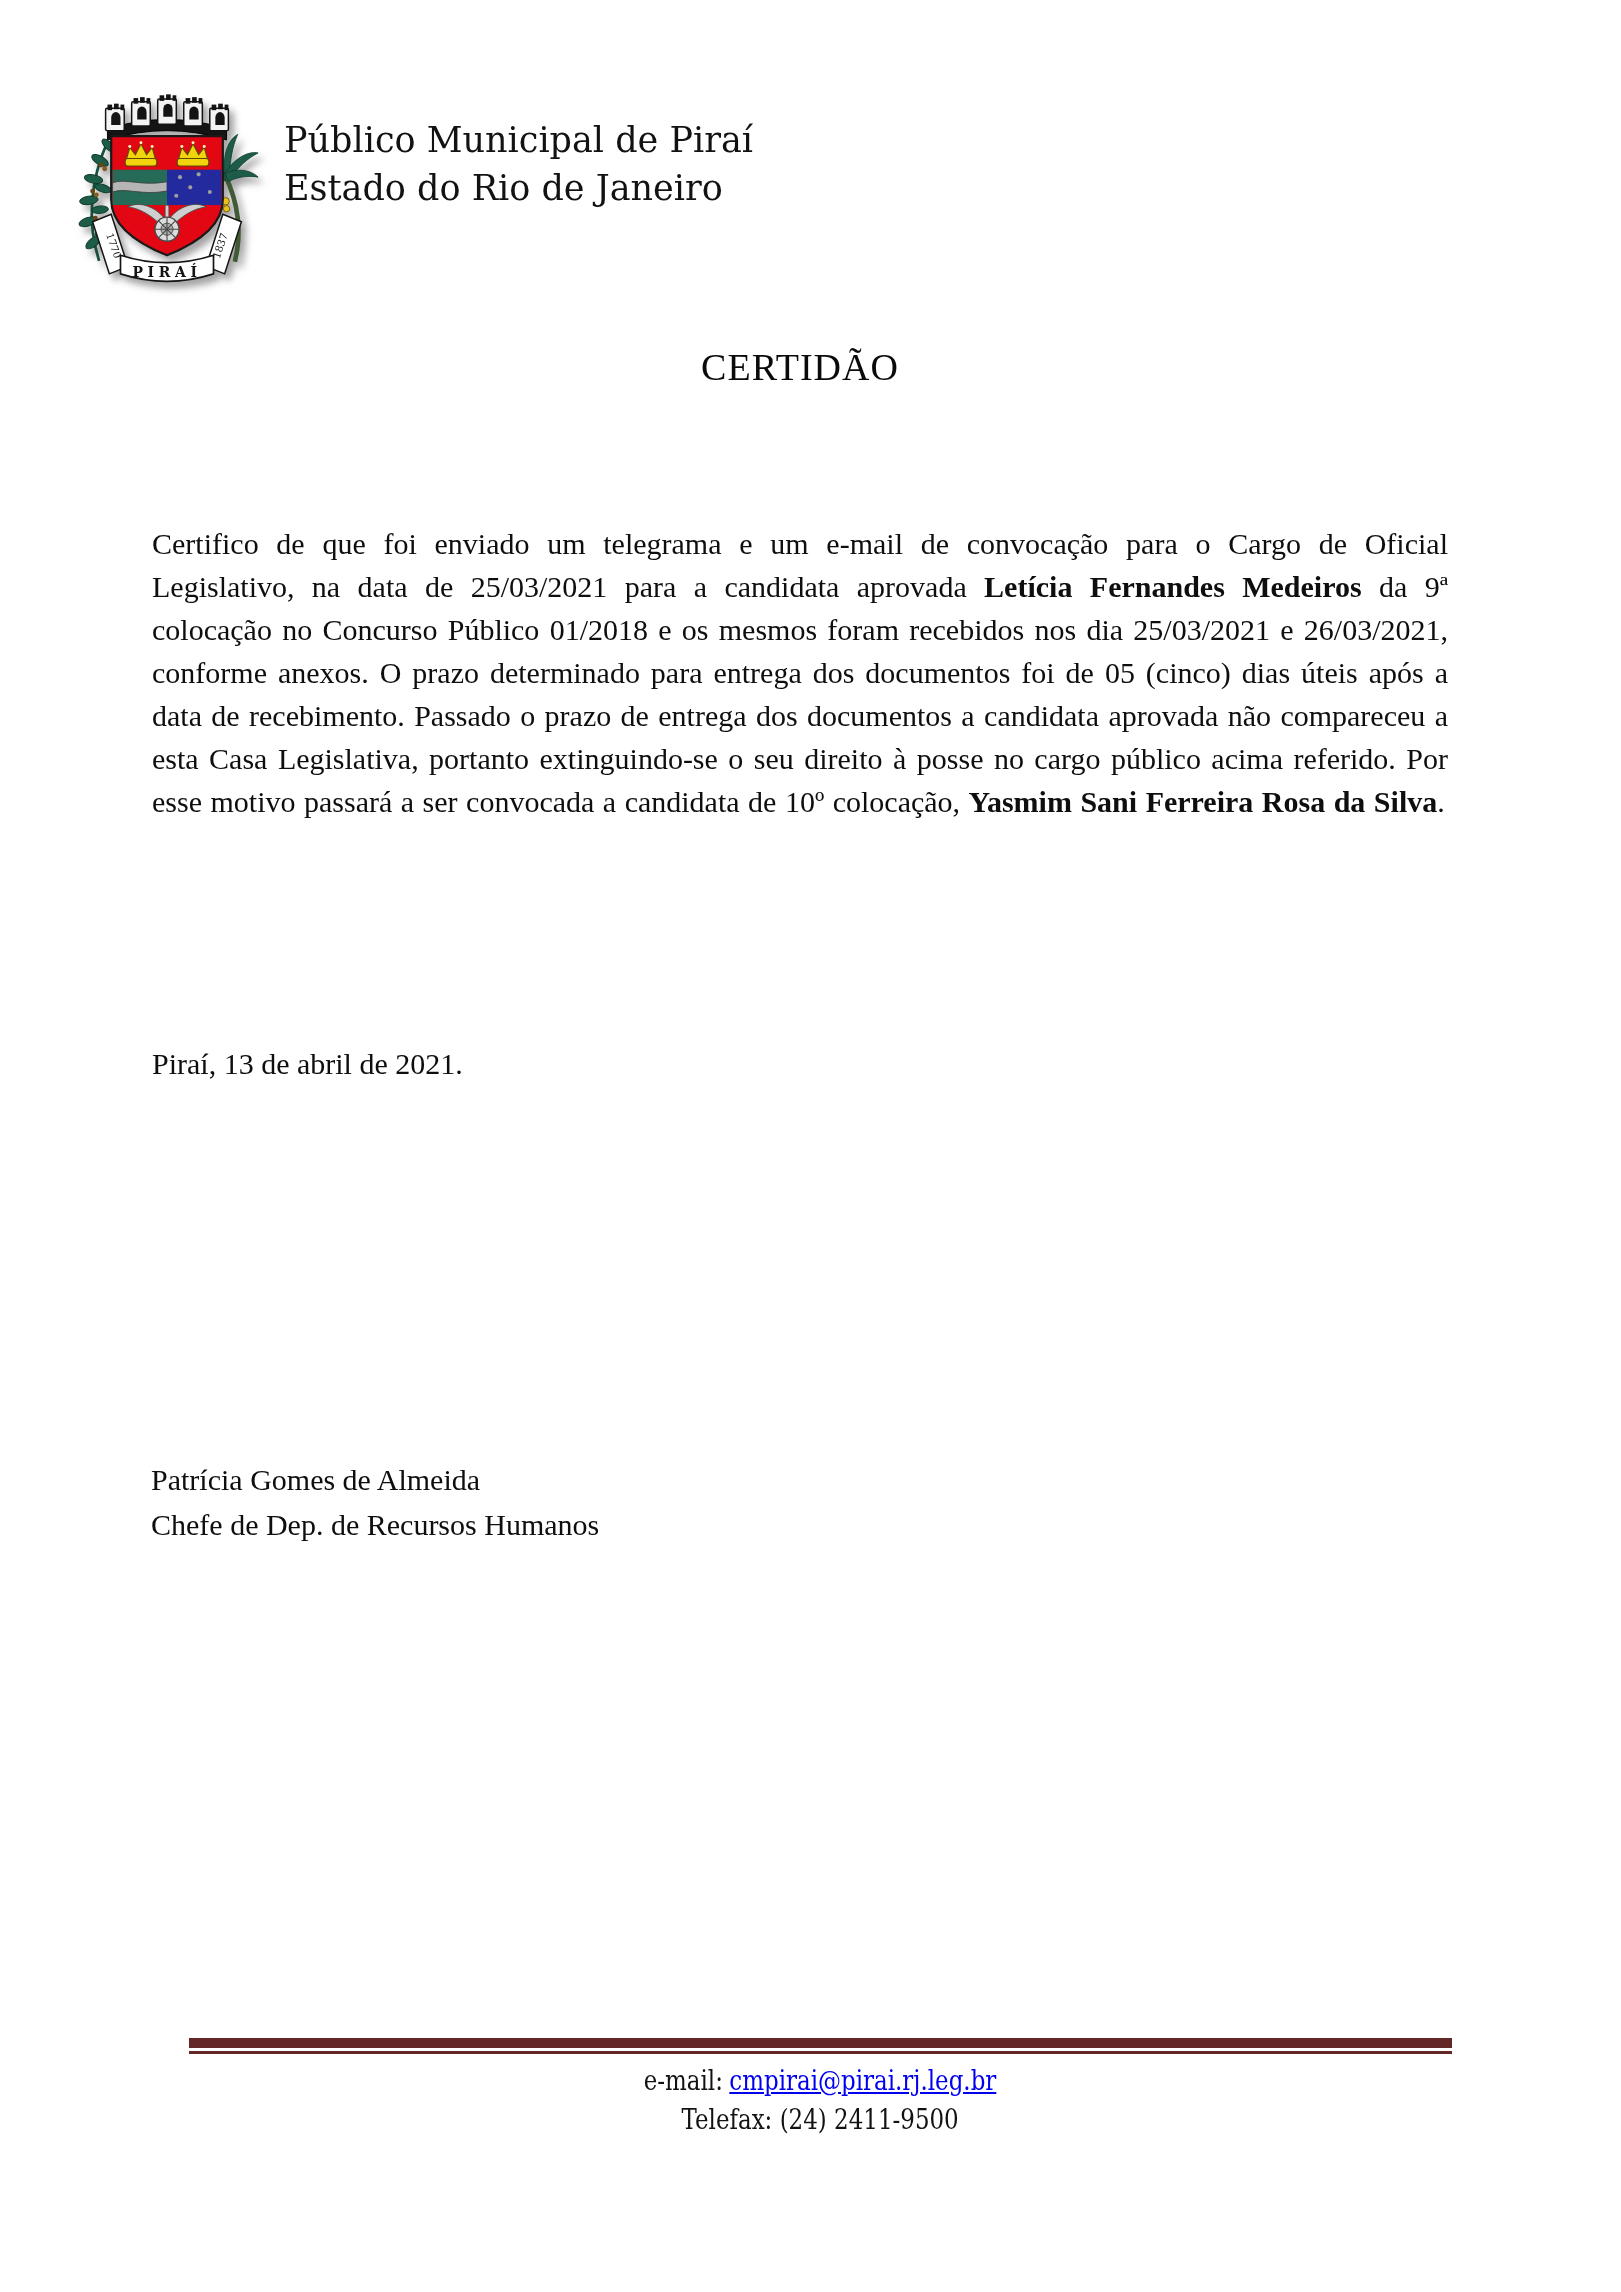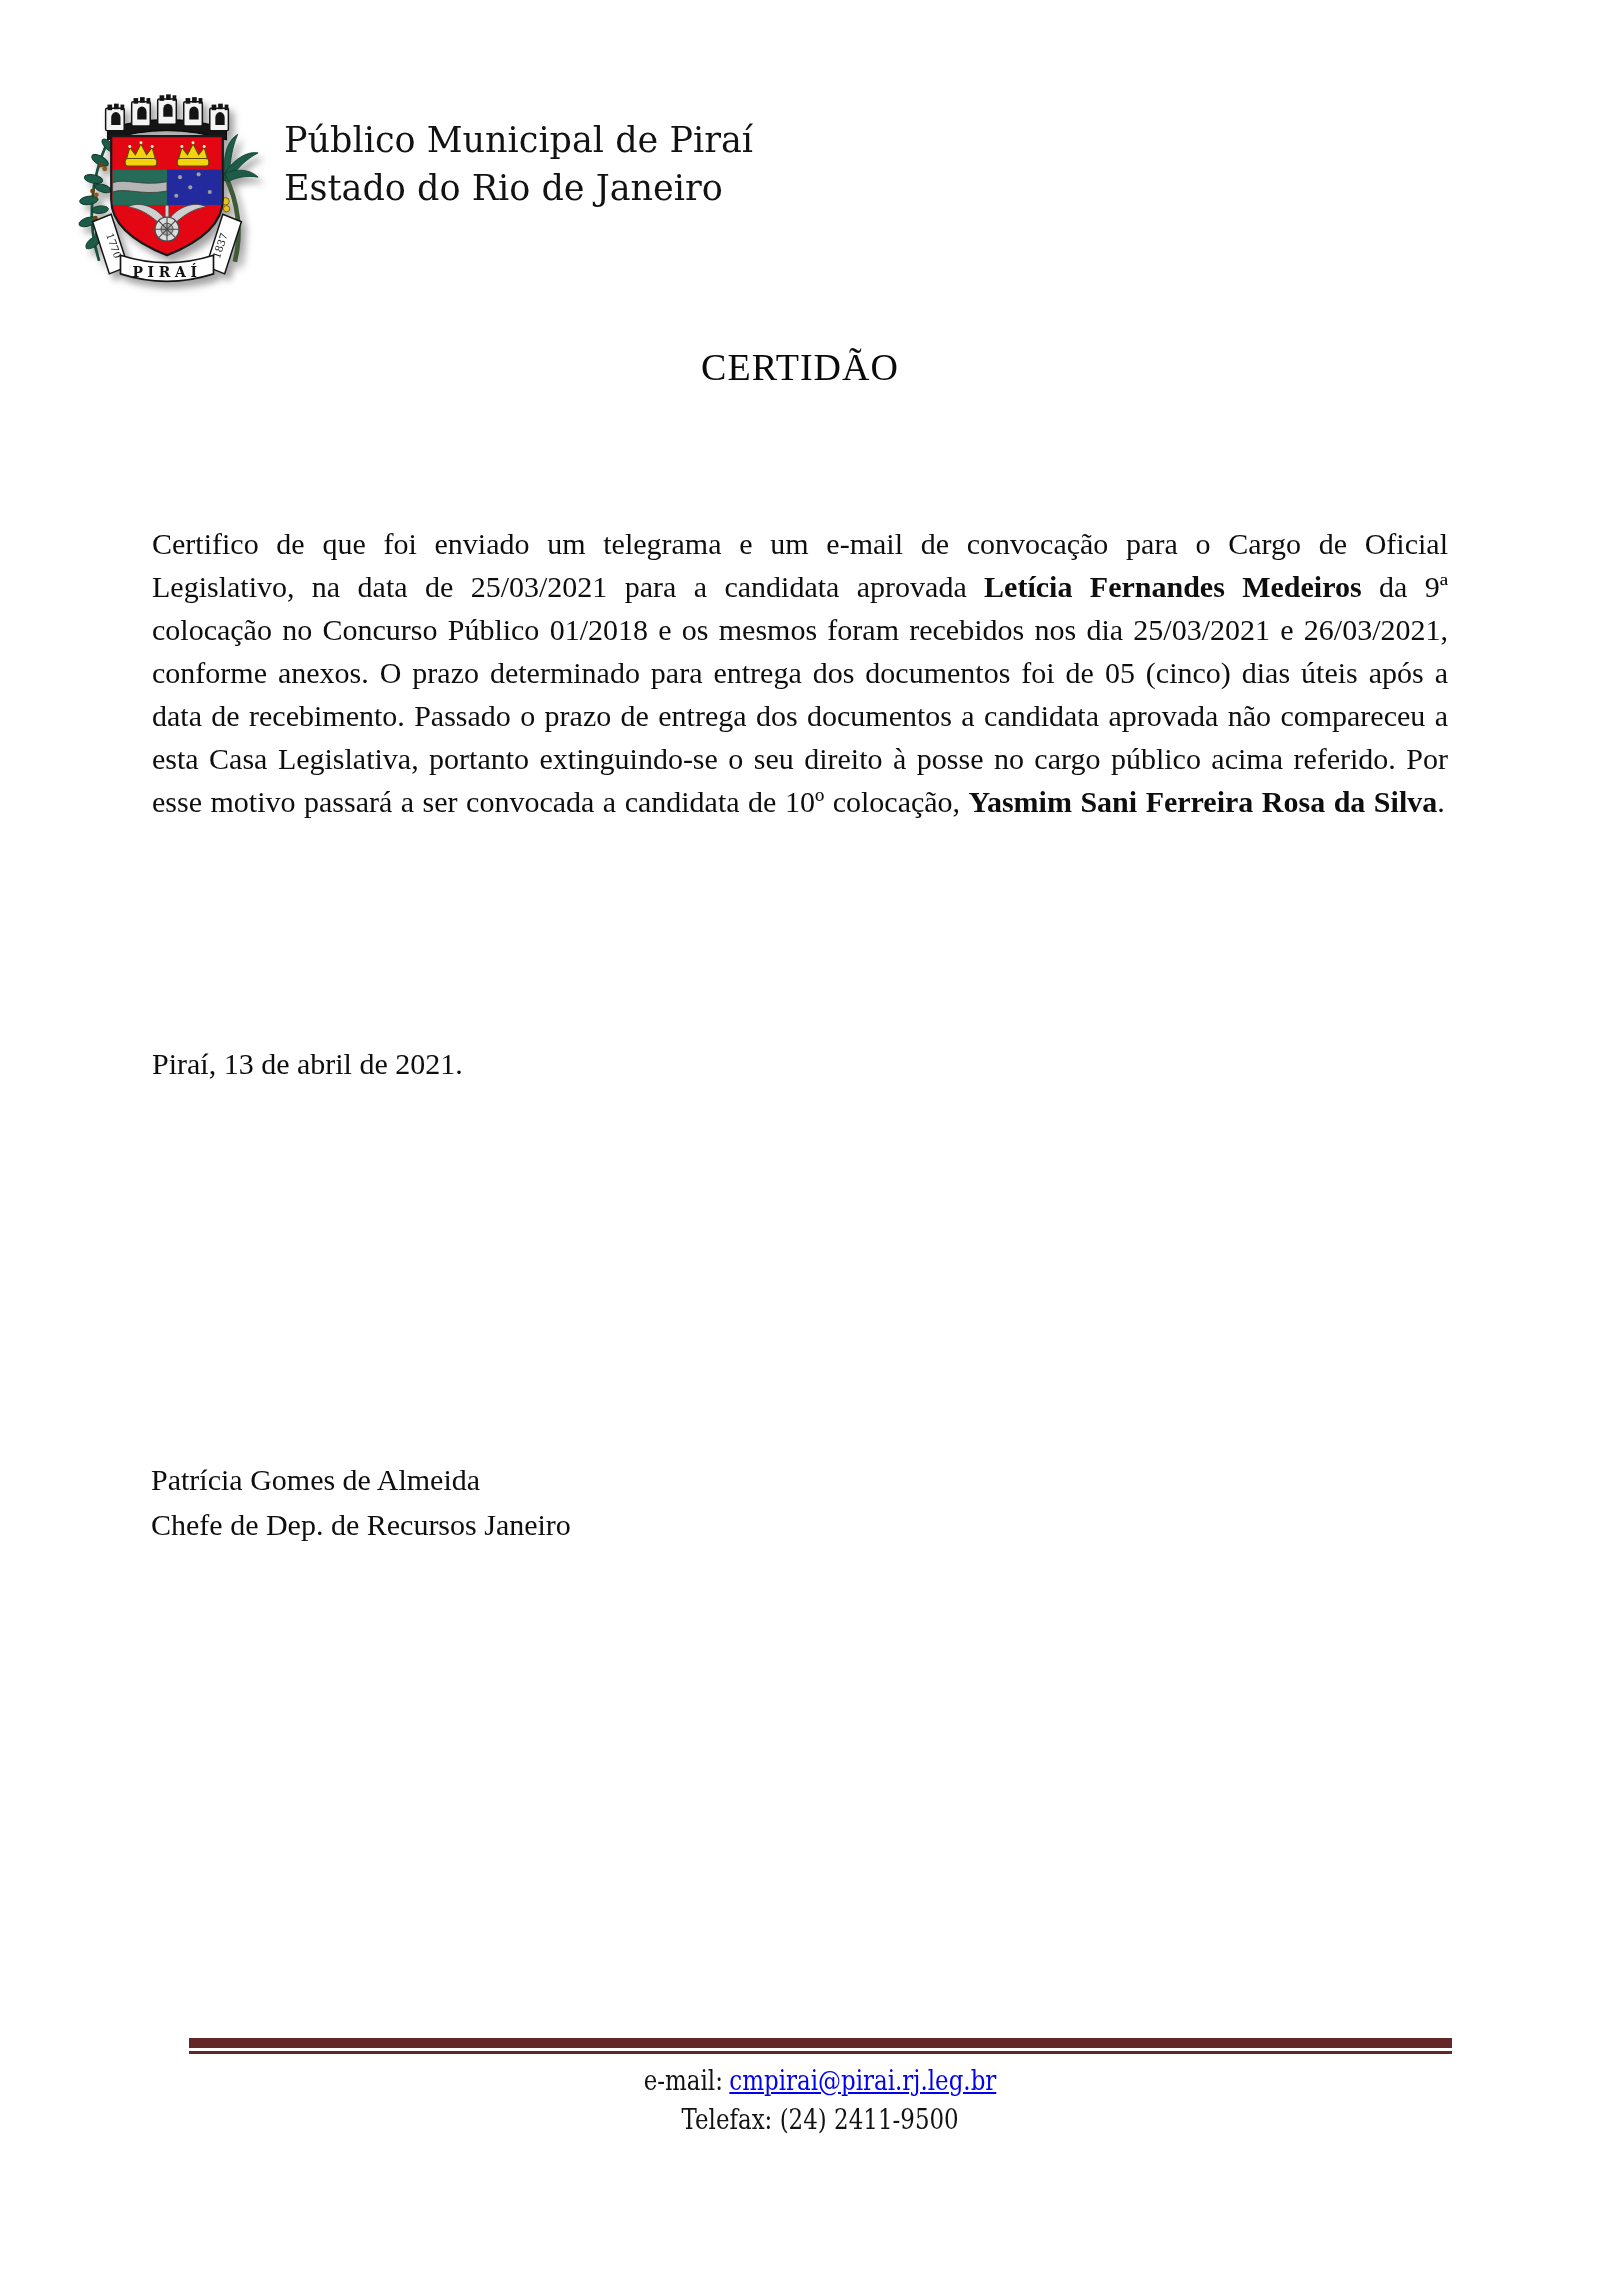--- a/index.html
+++ b/index.html
@@ -202,21 +202,21 @@
   <div class="doc-title">CERTIDÃO</div>
 
   <div class="doc-body">
     <span>Certifico de que foi enviado um telegrama e um e-mail de convocação para o Cargo de Oficial Legislativo, na data de 25/03/2021 para a candidata aprovada </span><span class="bold">Letícia Fernandes Medeiros</span><span> da 9ª colocação no Concurso Público 01/2018 e os mesmos foram recebidos nos dia 25/03/2021 e 26/03/2021, conforme anexos. O prazo determinado para entrega dos documentos foi de 05 (cinco) dias úteis após a data de recebimento. Passado o prazo de entrega dos documentos a candidata aprovada não compareceu a esta Casa Legislativa, portanto extinguindo-se o seu direito à posse no cargo público acima referido. Por esse motivo passará a ser convocada a candidata de 10º colocação, </span><span class="bold">Yasmim Sani Ferreira Rosa da Silva</span><span>.</span>
   </div>
 
   <div class="dateline">Piraí, 13 de abril de 2021.</div>
 
   <div class="signature">
     <div>Patrícia Gomes de Almeida</div>
-    <div>Chefe de Dep. de Recursos Janeiro</div>
+    <div>Chefe de Dep. de Recursos Humanos</div>
   </div>
 
   <div class="footer-rule">
     <div class="bar-thick"></div>
     <div class="bar-gap"></div>
     <div class="bar-thin"></div>
   </div>
 
   <div class="footer-text">
     <div>

